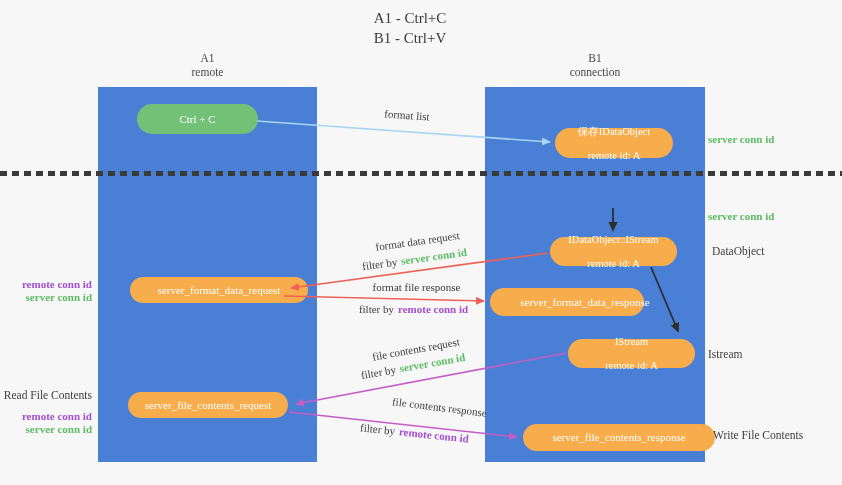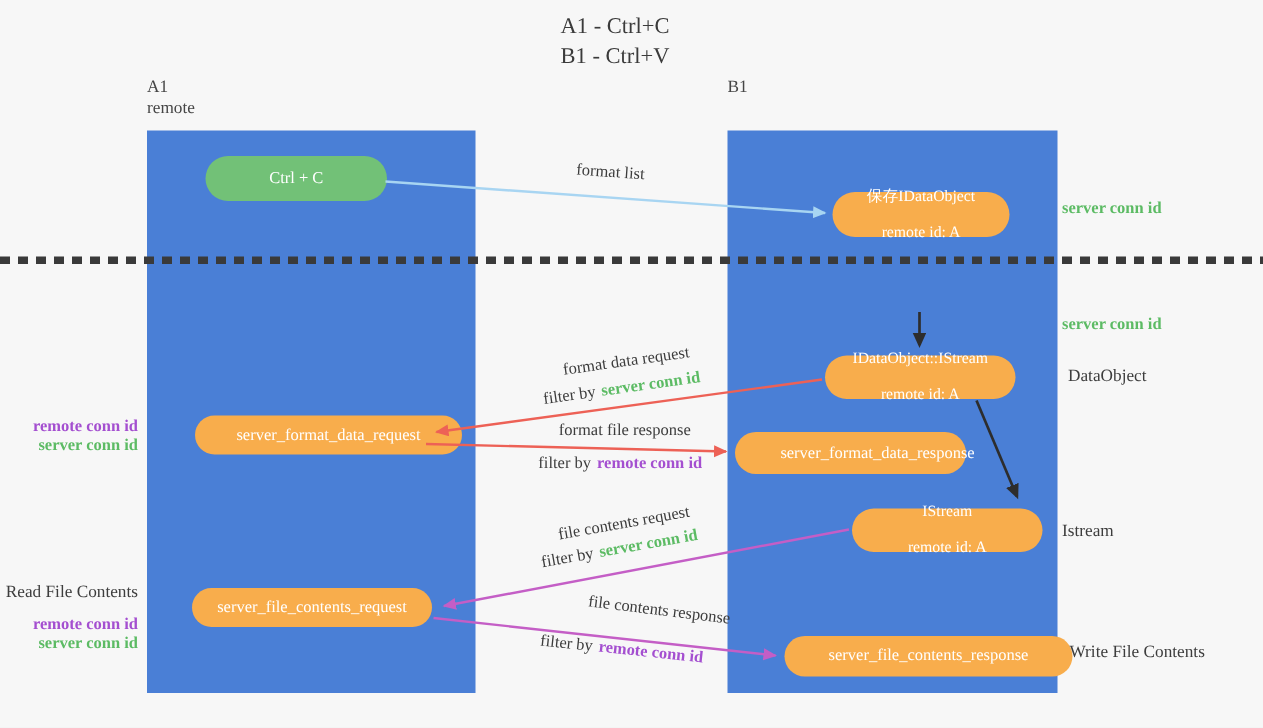--- a/index.html
+++ b/index.html
@@ -7,21 +7,21 @@
   .canvas {
     position:relative; width:842px; height:485px; background:#f7f7f7;
     overflow:hidden; font-family:Liberation Serif, serif;
   }
   .abs { position:absolute; }
   .title {
     left:298px; top:8px; width:224px; text-align:center;
     font-size:15px; line-height:20px; color:#3b3b3b;
   }
   .lane-header {
-    top:51px; font-size:11.5px; line-height:14px; color:#464646;
+    top:51px; text-align:center; font-size:11.5px; line-height:14px; color:#464646;
   }
   .lane-header.left { left:98px; width:219px; }
   .lane-header.right { left:485px; width:220px; }
   .lane { top:87px; height:375px; background:#4a7fd6; }
   .lane.left { left:98px; width:219px; }
   .lane.right { left:485px; width:220px; }
   .divider {
     left:0; top:171px; width:842px; height:5px;
     background:repeating-linear-gradient(90deg,#3a3a3a 0 7px, transparent 7px 12px);
   }
@@ -49,20 +49,21 @@
     <div>A1 - Ctrl+C</div>
     <div>B1 - Ctrl+V</div>
   </div>
 
   <div class="abs lane-header left">
     <div>A1</div>
     <div>remote</div>
   </div>
   <div class="abs lane-header right">
     <div>B1</div>
+    <div>connection</div>
   </div>
 
   <div class="abs lane left"></div>
   <div class="abs lane right"></div>
 
   <div class="abs divider"></div>
 
   <div class="abs node green" style="left:137px; top:104px; width:121px; height:30px;">
     <span>Ctrl + C</span>
   </div>

